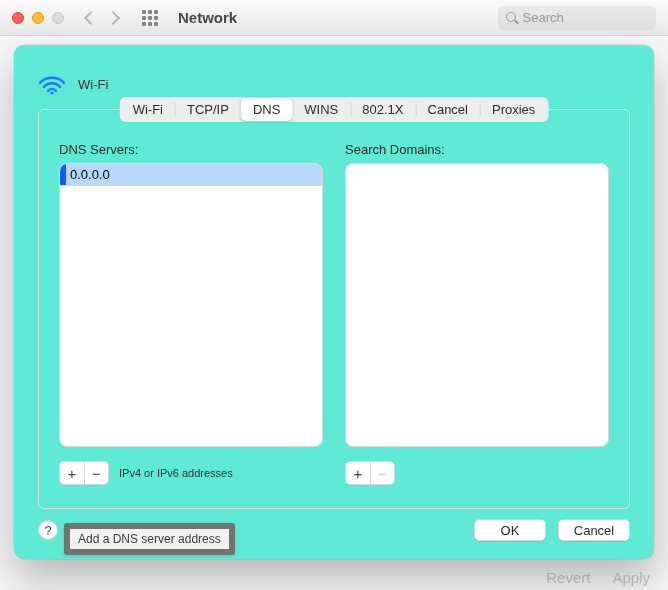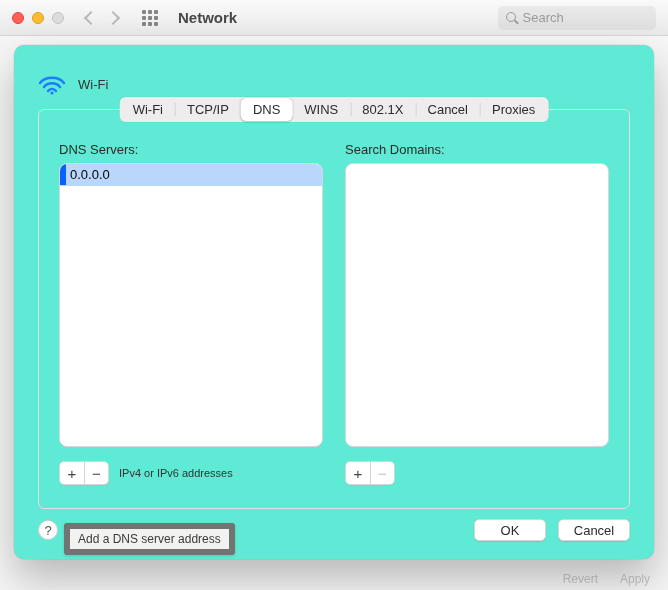--- a/index.html
+++ b/index.html
@@ -52,21 +52,21 @@
   .sqbtn.disabled { color:#c4c4c4; }
   .hint { font-size: 11px; color:#333; }
 
   .tooltip { position:absolute; left: 50px; top: 478px; background:#f2f2f0; border:6px solid #737373; border-radius:3px; padding: 3px 8px; font-size:12px; color:#3b3b3b; box-shadow: 0 1px 3px rgba(0,0,0,0.15); z-index:5; }
 
   .footer { position:absolute; left:24px; right:24px; bottom:18px; display:flex; align-items:center; }
   .helpbtn { width:20px; height:20px; border:1px solid #cfcfcf; border-radius:50%; display:flex; align-items:center; justify-content:center; font-size:13px; color:#505050; background:#fff; }
   .footer-buttons { margin-left:auto; display:flex; gap:12px; }
   .push { min-width:72px; height:22px; border:1px solid #d5d5d5; border-radius:5px; background:#fff; display:flex; align-items:center; justify-content:center; font-size:13px; color:#2b2b2b; box-shadow: 0 0.5px 1px rgba(0,0,0,0.08); padding: 0 14px; }
 
-  .behind-footer { position:absolute; bottom:4px; right:18px; display:flex; gap:22px; color:#c6c6c6; font-size:12px; pointer-events:none;justify-content:center; }
+  .behind-footer { position:absolute; bottom:4px; right:18px; display:flex; gap:22px; color:#c6c6c6; font-size:15px; pointer-events:none;justify-content:center; }
 </style>
 </head>
 <body>
 
 <div class="window">
   <div class="titlebar">
     <div class="traffic">
       <div class="dot red"></div>
       <div class="dot yellow"></div>
       <div class="dot grey"></div>

